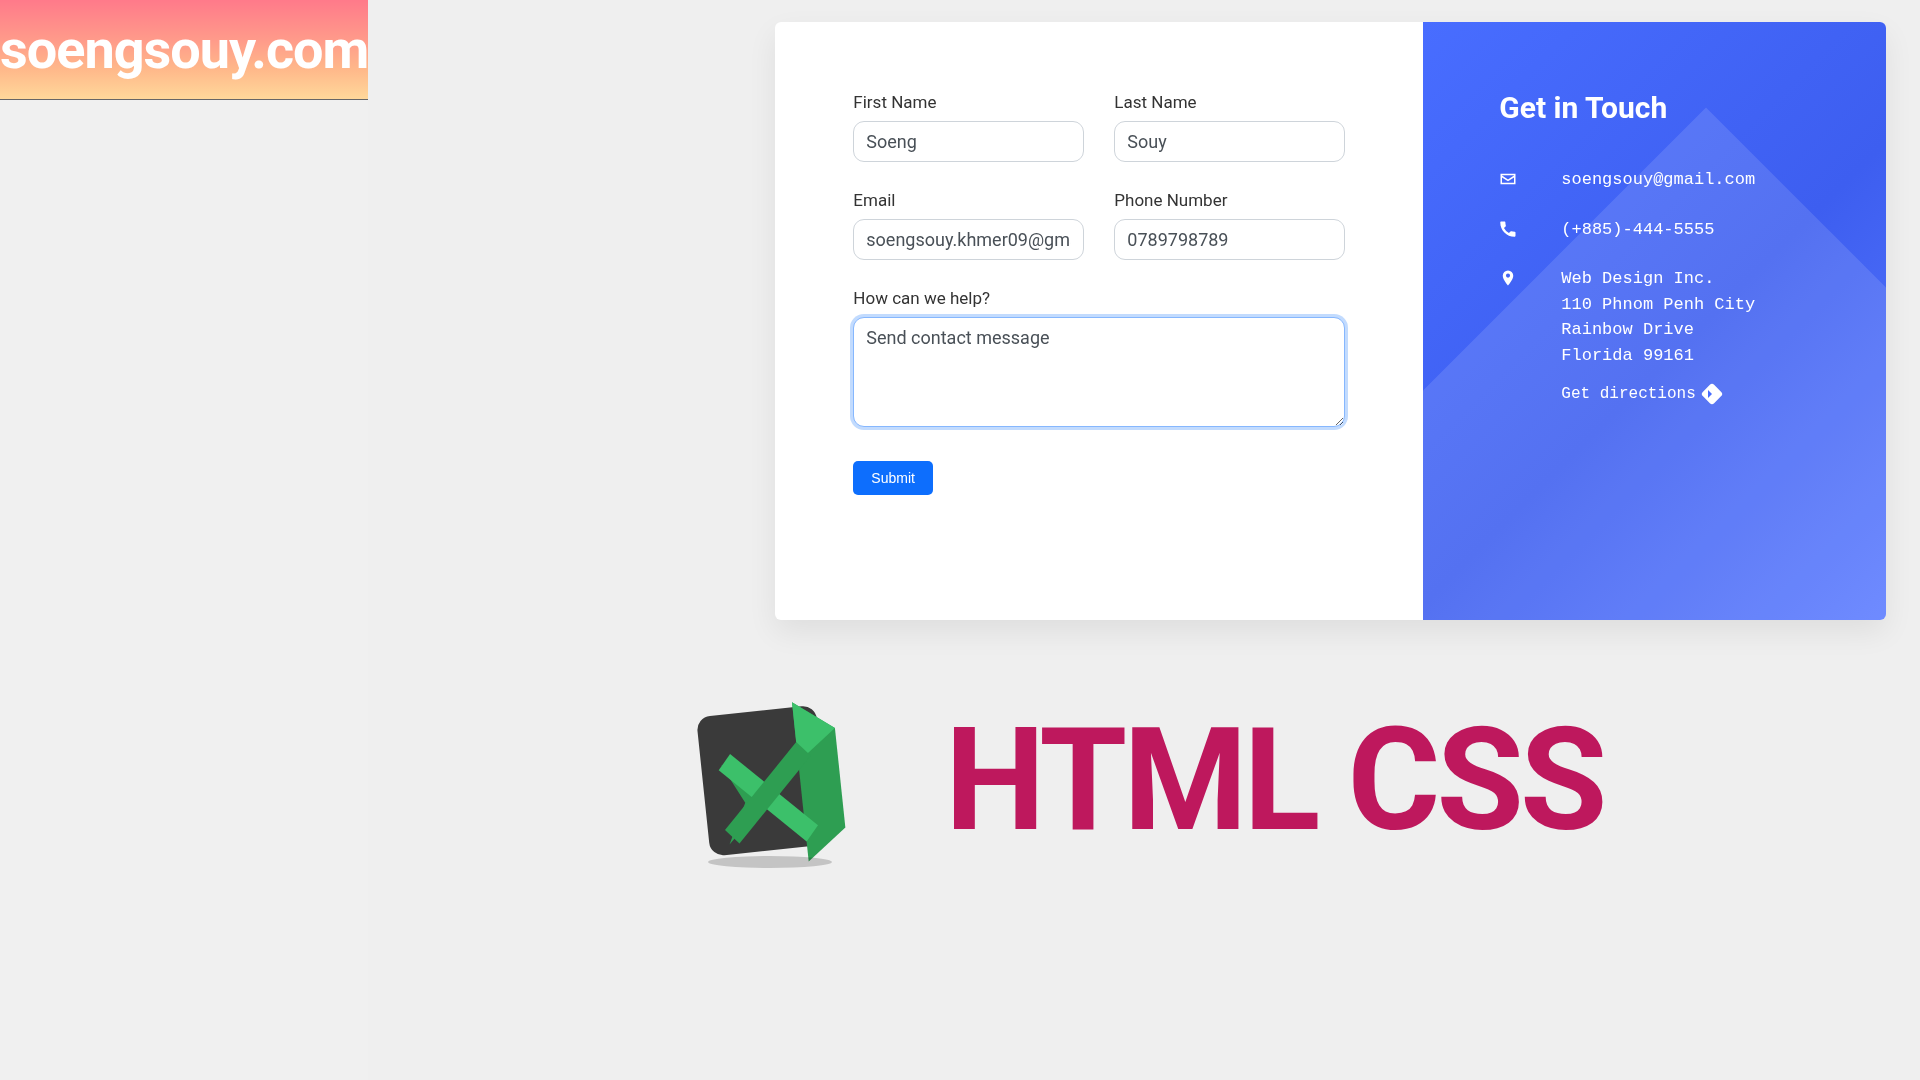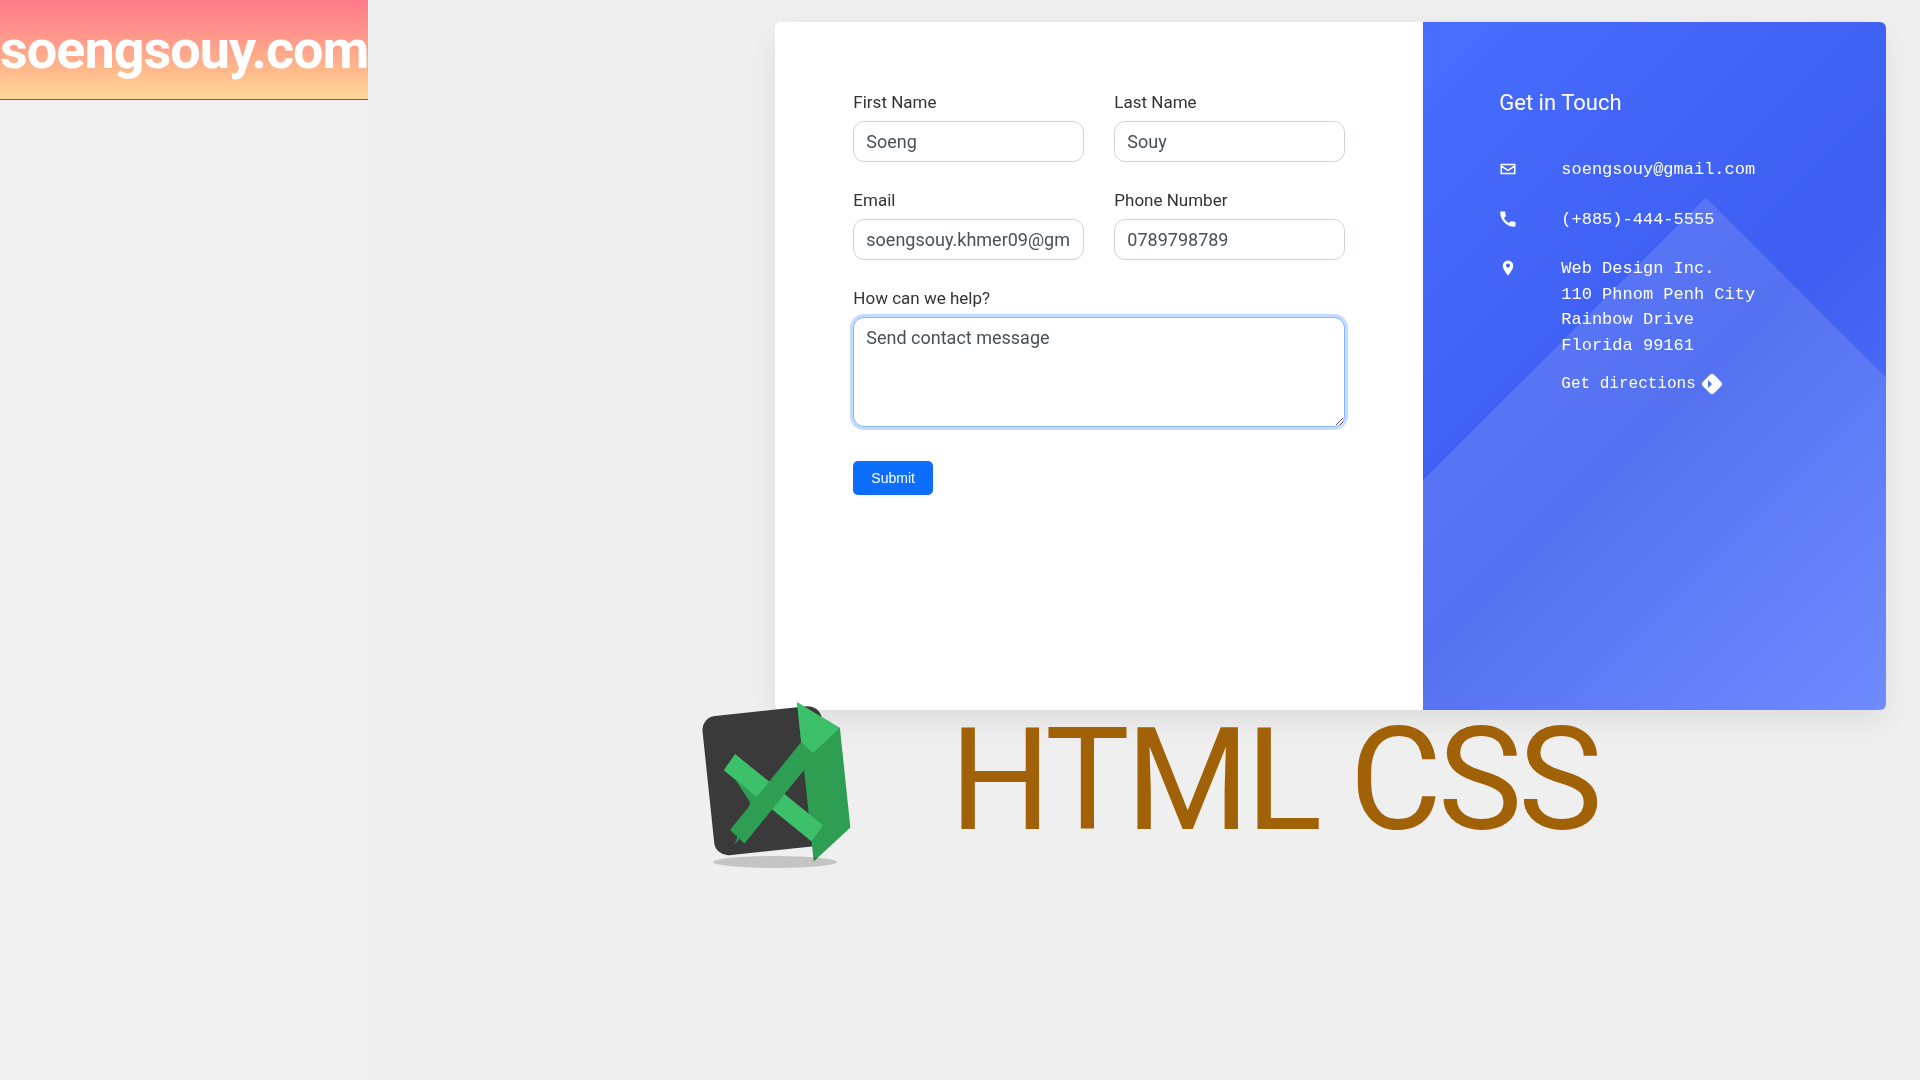--- a/index.html
+++ b/index.html
@@ -33,21 +33,21 @@
   .body-area {
     flex: 1;
     background: #efefef;
     position: relative;
   }
   .card {
     position: absolute;
     left: 407px;
     top: 22px;
     width: 1111px;
-    height: 688px;
+    height: 598px;
     background: #ffffff;
     border-radius: 6px;
     box-shadow: 0 12px 30px rgba(0,0,0,0.07);
     display: flex;
     overflow: hidden;
   }
   .left-panel {
     width: 648px;
     padding: 70px 78px 60px 78px;
   }
@@ -101,22 +101,22 @@
     content: "";
     position: absolute;
     right: -140px;
     bottom: -260px;
     width: 640px;
     height: 640px;
     background: rgba(255,255,255,0.12);
     transform: rotate(45deg);
   }
   .right-title {
-    font-size: 22px;
-    font-weight: 400;
+    font-size: 30px;
+    font-weight: 700;
     margin-bottom: 42px;
     position: relative;
     z-index: 1;
   }
   .contact-list { position: relative; z-index: 1; }
   .contact-item {
     display: flex;
     align-items: flex-start;
     gap: 44px;
     margin-bottom: 24px;
@@ -163,22 +163,22 @@
     width: 100%;
     display: flex;
     align-items: center;
     justify-content: center;
     gap: 90px;
   }
   .vscode-logo { width: 170px; height: 180px; position: relative; }
   .vscode-logo svg { width: 100%; height: 100%; }
   .big-title {
     font-size: 142px;
-    font-weight: 400;
-    color: #a16207;
+    font-weight: 700;
+    color: #be185d;
     letter-spacing: -4px;
     white-space: nowrap;
   }
 </style>
 </head>
 <body>
 
 <div class="page">
   <div class="header-banner">
     <h1>soengsouy.com</h1>

